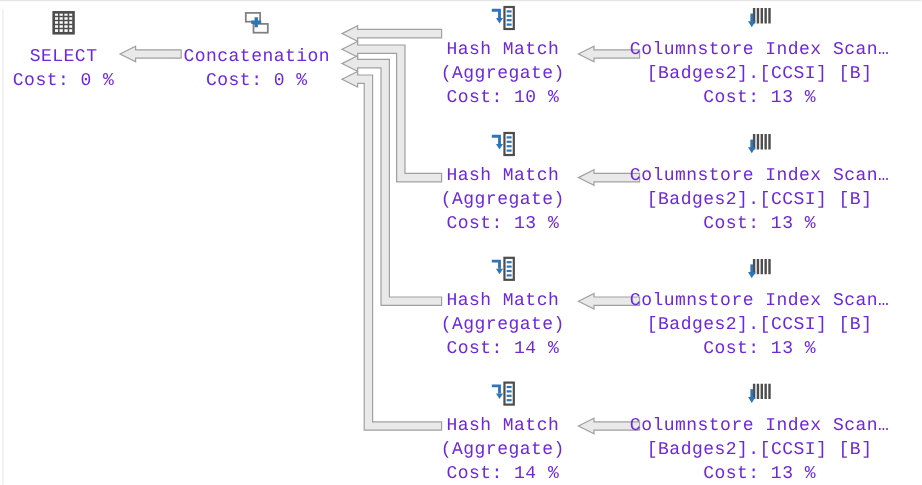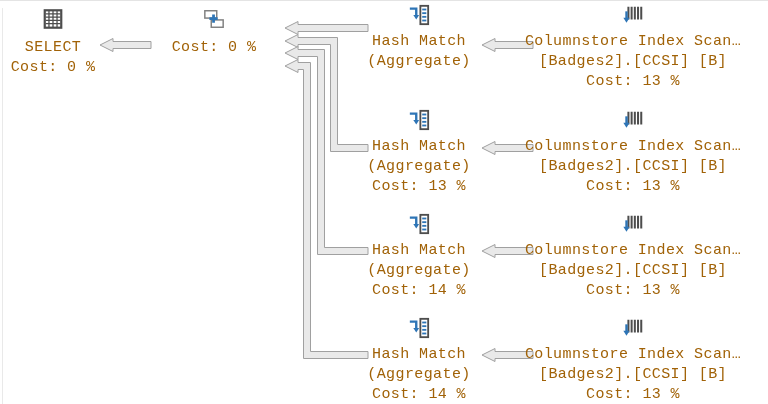--- a/index.html
+++ b/index.html
@@ -11,21 +11,21 @@
     font-family:"Liberation Mono","DejaVu Sans Mono",monospace;
   }
   .pane-border-top{position:absolute;left:0;top:0;width:768px;height:1px;background:#e4e4e4;}
   .pane-border-left{position:absolute;left:2px;top:8px;bottom:0;width:1px;background:#e9e9e9;}
   #edges{position:absolute;left:0;top:0;}
   .edge{fill:#e9e9e9;stroke:#a0a0a0;stroke-width:1;}
   .node{
     position:absolute;
     display:flex;flex-direction:column;align-items:center;
     font-size:15px;line-height:20px;letter-spacing:0.4px;
-    color:#a16207;white-space:nowrap;text-align:center;
+    color:#6d28d9;white-space:nowrap;text-align:center;
   }
   .node .icon{height:22px;margin-bottom:6px;}
   .node.two-line .icon{margin-bottom:8px;}
   .n-select{left:0;top:8px;width:106px;}
   .n-concat{left:144px;top:8px;width:140px;}
   .n-hash{left:344px;width:150px;}
   .n-scan{left:514px;width:238px;}
   .r1{top:4px;} .r2{top:109px;} .r3{top:213px;} .r4{top:317px;}
 </style>
 </head>
@@ -60,37 +60,39 @@
   </div>
 
   <div class="node two-line n-concat">
     <span class="icon">
       <svg width="22" height="22" viewBox="0 0 24 24">
         <rect x="2" y="3" width="13" height="8" fill="#ffffff" stroke="#808080" stroke-width="1.6"></rect>
         <rect x="9" y="13" width="13" height="8" fill="#ffffff" stroke="#808080" stroke-width="1.6"></rect>
         <path d="M11.5,7 V16 M7,11.5 H16" stroke="#2e75b6" stroke-width="3" fill="none"></path>
       </svg>
     </span>
+    <span>Concatenation</span>
     <span>Cost: 0 %</span>
   </div>
 
   <div class="node n-hash r1">
     <span class="icon">
       <svg width="22" height="22" viewBox="0 0 24 24">
         <rect x="13.5" y="2" width="8.5" height="20" fill="#ffffff" stroke="#4d4d4d" stroke-width="2"></rect>
         <rect x="15.5" y="5" width="4.5" height="2" fill="#2e75b6"></rect>
           <rect x="15.5" y="9" width="4.5" height="2" fill="#2e75b6"></rect>
         <rect x="15.5" y="13" width="4.5" height="2" fill="#2e75b6"></rect>
           <rect x="15.5" y="17" width="4.5" height="2" fill="#2e75b6"></rect>
         <path d="M2,5 H9 V12" stroke="#2e75b6" stroke-width="2.6" fill="none"></path>
         <path d="M5.8,12 L12.2,12 L9,17 Z" fill="#2e75b6"></path>
       </svg>
     </span>
     <span>Hash Match</span>
     <span>(Aggregate)</span>
+    <span>Cost: 10 %</span>
   </div>
 
   <div class="node n-hash r2">
     <span class="icon">
       <svg width="22" height="22" viewBox="0 0 24 24">
         <rect x="13.5" y="2" width="8.5" height="20" fill="#ffffff" stroke="#4d4d4d" stroke-width="2"></rect>
         <rect x="15.5" y="5" width="4.5" height="2" fill="#2e75b6"></rect>
           <rect x="15.5" y="9" width="4.5" height="2" fill="#2e75b6"></rect>
         <rect x="15.5" y="13" width="4.5" height="2" fill="#2e75b6"></rect>
           <rect x="15.5" y="17" width="4.5" height="2" fill="#2e75b6"></rect>

